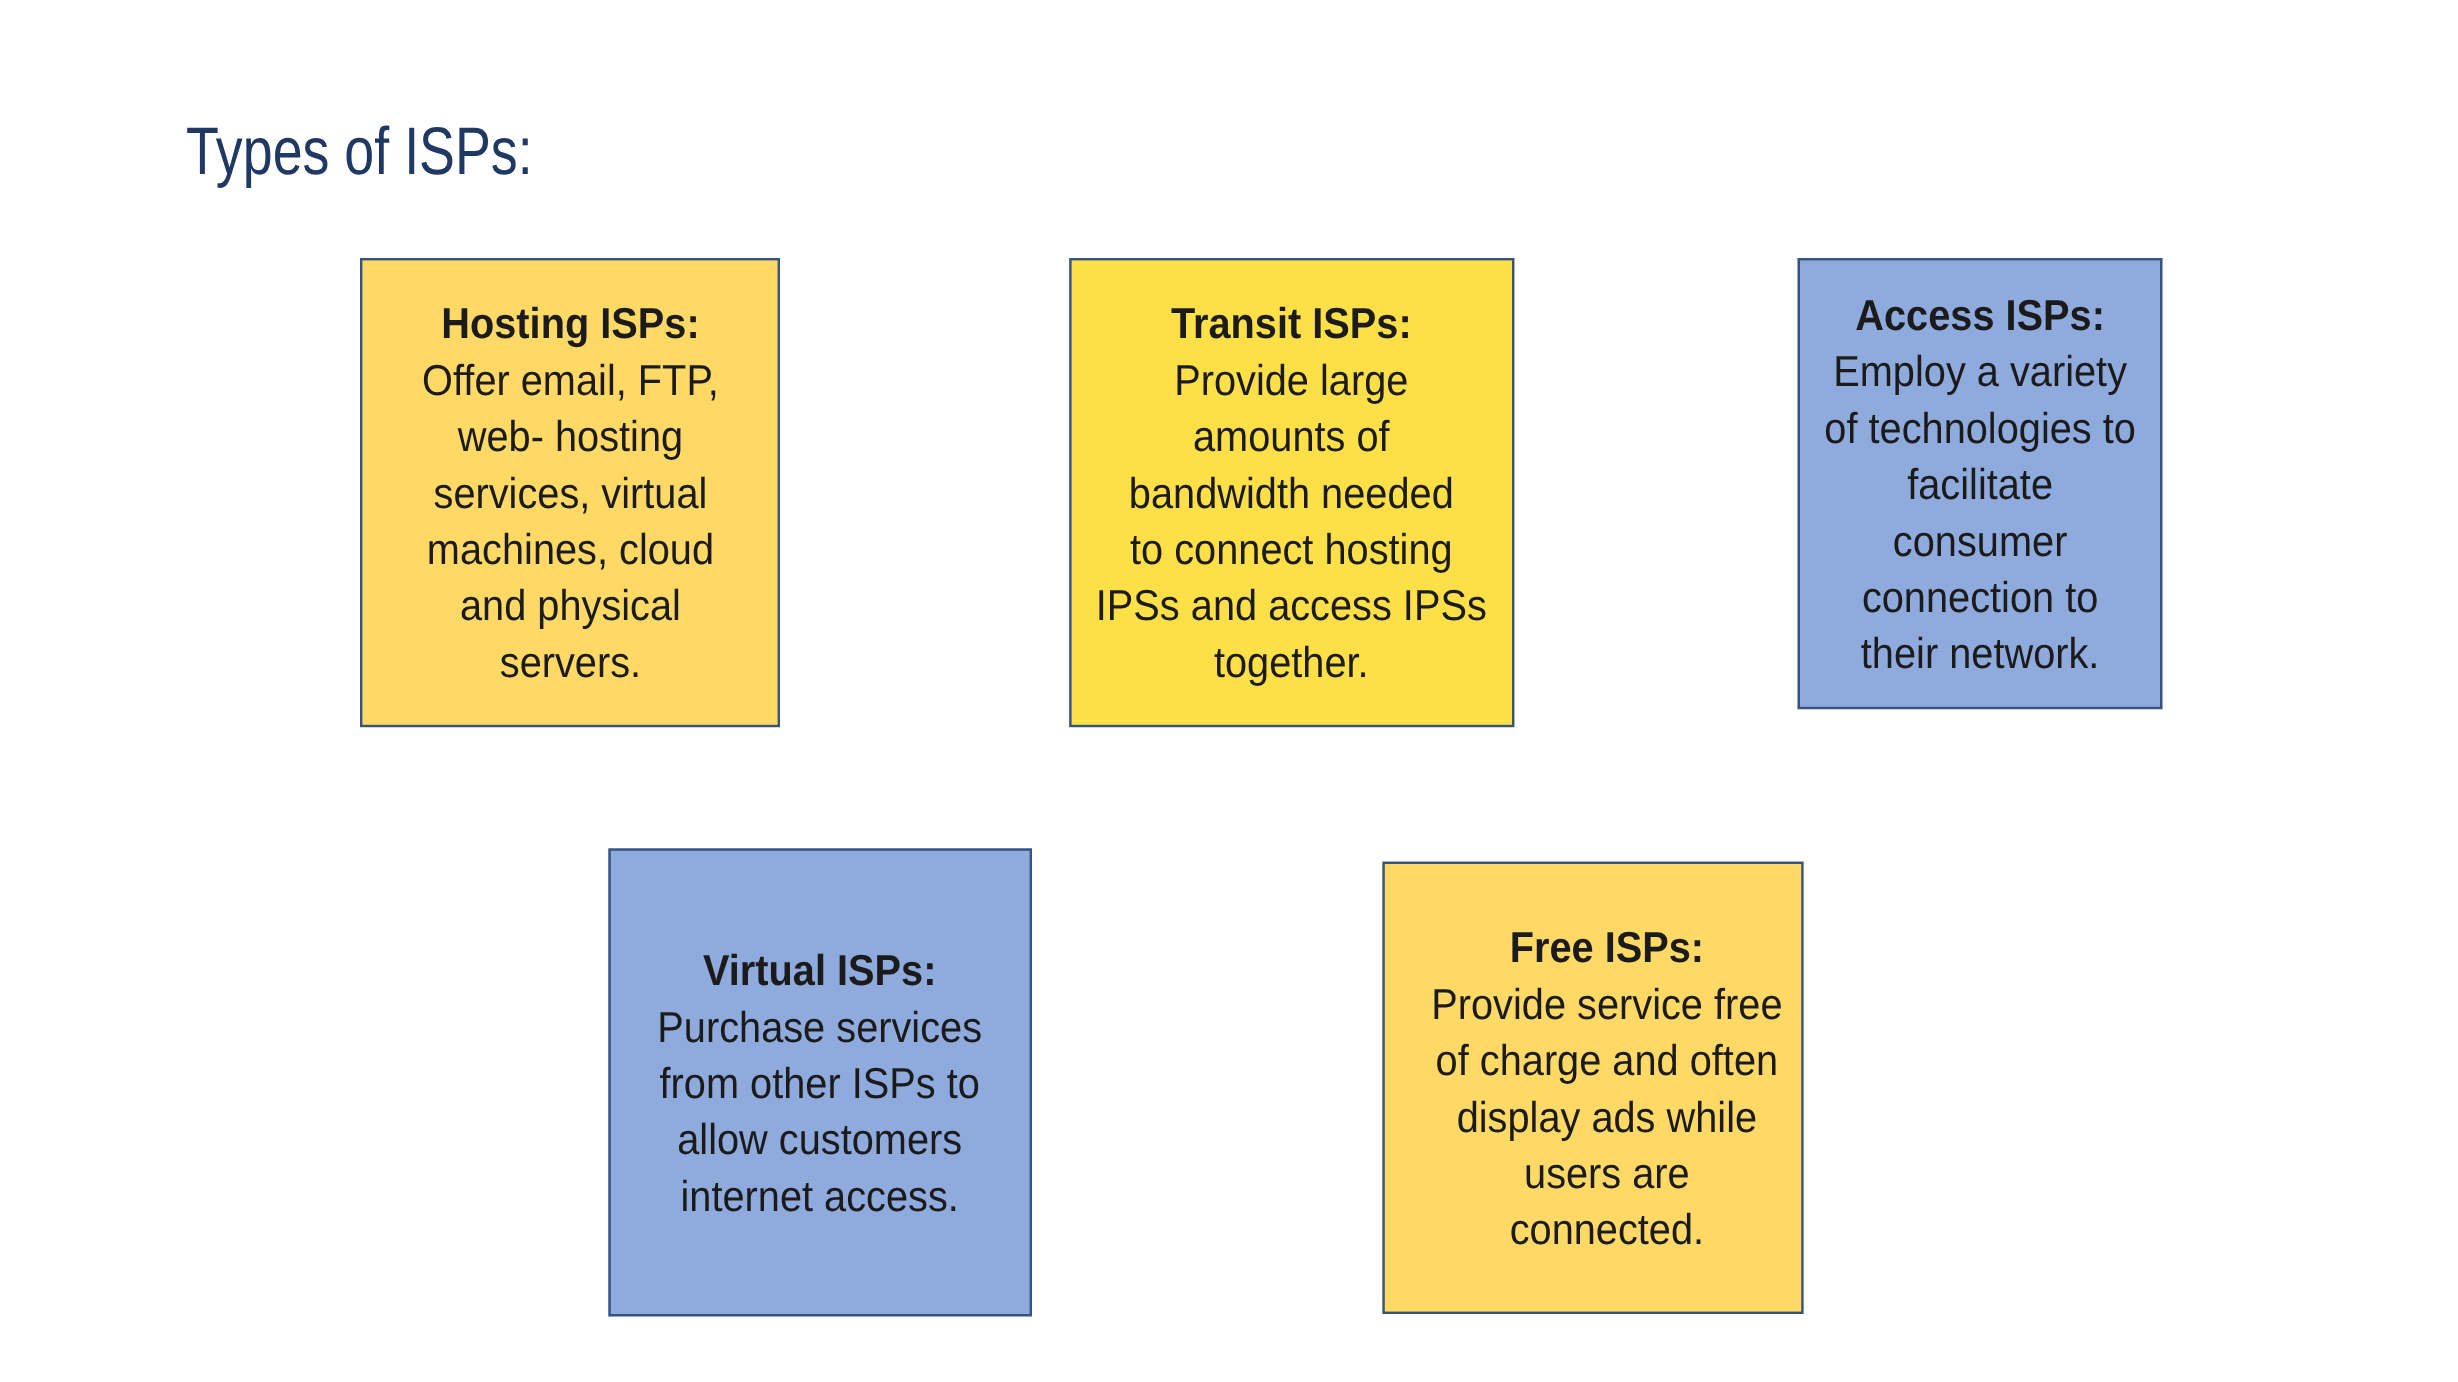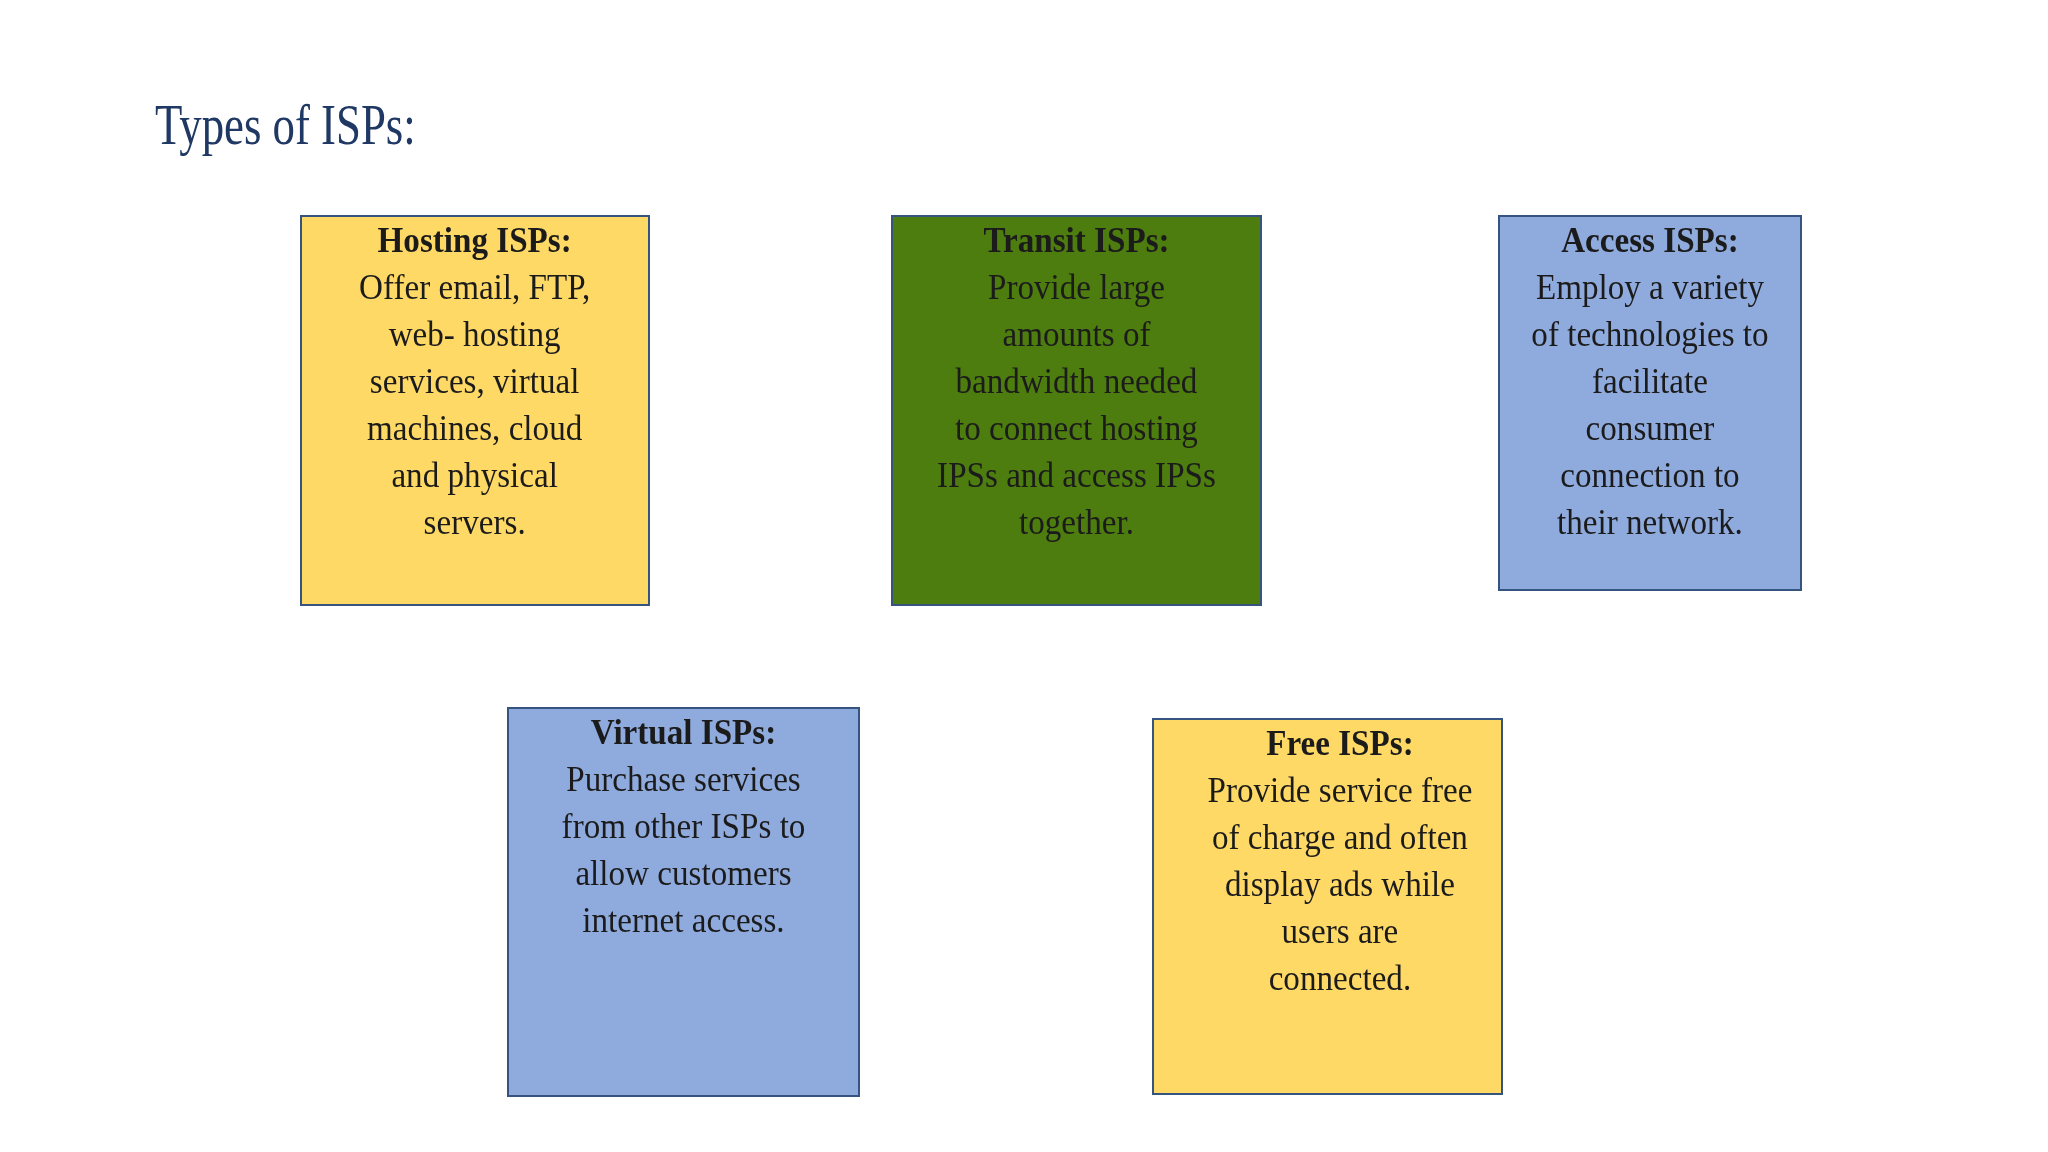--- a/index.html
+++ b/index.html
@@ -6,21 +6,21 @@
     margin: 0;
     padding: 0;
     background: #ffffff;
   }
   .slide {
     position: relative;
     width: 2048px;
     height: 1152px;
     background: #ffffff;
     overflow: hidden;
-    font-family: Liberation Serif, serif;
+    font-family: Liberation Sans, sans-serif;
   }
   .slide-title {
     position: absolute;
     left: 155px;
     top: 92px;
     margin: 0;
     font-size: 56px;
     font-weight: normal;
     line-height: 1.2;
     white-space: pre;
@@ -28,21 +28,21 @@
     transform-origin: left center;
   }
   .box {
     position: absolute;
     border-style: solid;
     border-width: 2px;
     box-sizing: border-box;
     display: flex;
     flex-direction: column;
     align-items: center;
-    justify-content: flex-start;
+    justify-content: center;
   }
   .box-content {
     text-align: center;
     transform: scaleX(0.92);
     transform-origin: center center;
     color: #1b1b1b;
     font-size: 36px;
     line-height: 47px;
   }
   .box-title {
@@ -71,21 +71,21 @@
       <div class="box-title">Hosting ISPs:</div>
       <div class="box-body">Offer email, FTP,
 web- hosting
 services, virtual
 machines, cloud
 and physical
 servers.</div>
     </div>
   </section>
 
-  <section class="box box-transit" style="background-color: #4d7c0f; border-color: rgb(53, 84, 127);">
+  <section class="box box-transit" style="background-color: #fde047; border-color: rgb(53, 84, 127);">
     <div class="box-content">
       <div class="box-title">Transit ISPs:</div>
       <div class="box-body">Provide large
 amounts of
 bandwidth needed
 to connect hosting
 IPSs and access IPSs
 together.</div>
     </div>
   </section>

